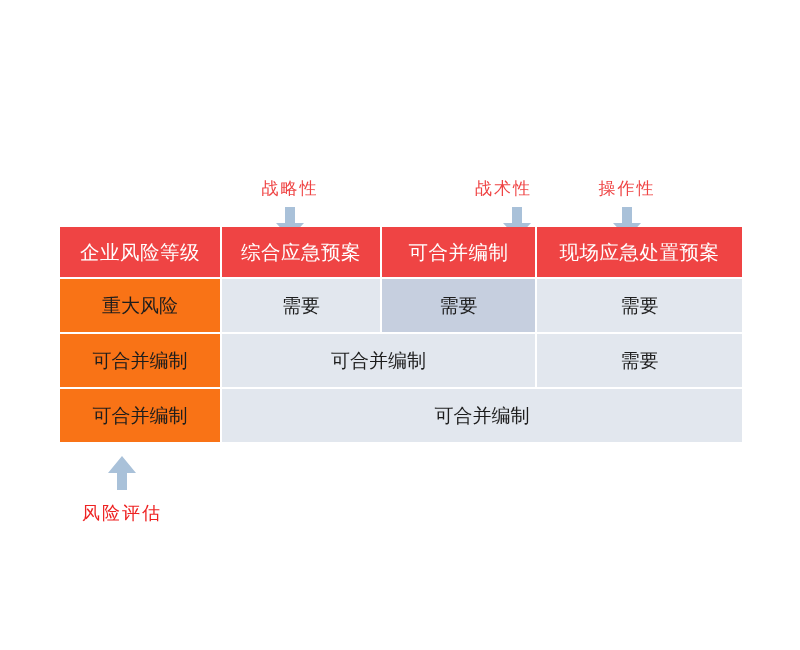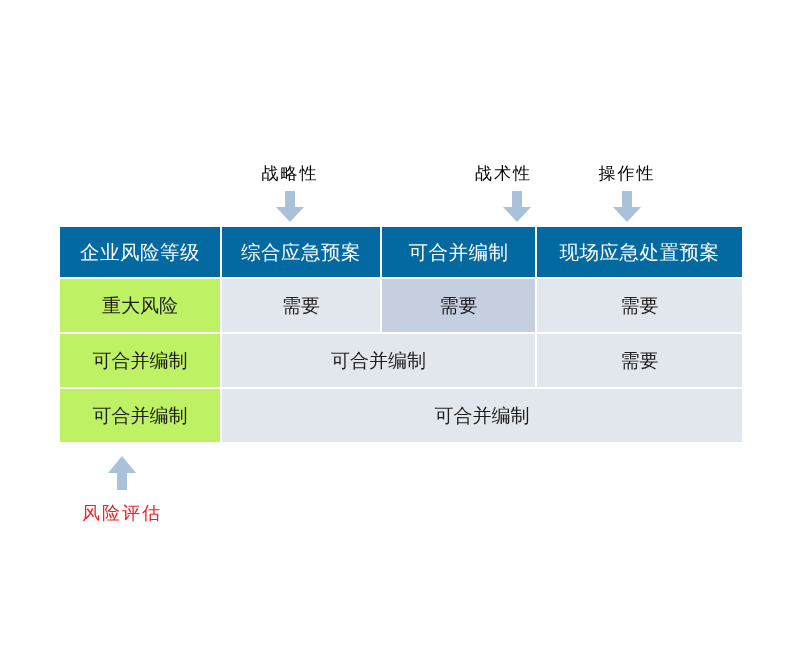--- a/index.html
+++ b/index.html
@@ -24,25 +24,26 @@
   }
 
   
   .top-annot {
     position: absolute;
     width: 150px;
     text-align: center;
   }
   .top-annot .annot-label {
     font-size: 17px;
-    color: #000000;
+    color: #ef4444;
     letter-spacing: 2px;
     line-height: 22px;
     white-space: nowrap;
-    font-family: Liberation Serif, serif;
+    font-family: Liberation Mono, monospace;
+    margin-top: 16px;
   }
   .arrow-down {
     width: 30px;
     height: 32px;
     margin: 6px auto 0 auto;
   }
   .arrow-up {
     width: 30px;
     height: 36px;
   }
@@ -60,28 +61,28 @@
   #risk-table td {
     padding: 0;
     height: 53px;
     text-align: center;
     vertical-align: middle;
     font-size: 19px;
     color: #1d1d1d;
     font-family: "DejaVu Sans", "Liberation Sans", sans-serif;
   }
   #risk-table thead td {
-    background: #0369a1;
+    background: #ef4444;
     color: #ffffff;
     height: 50px;
     font-size: 19.5px;
     letter-spacing: 0.5px;
   }
   td.col-head {
-    background: #bef264;
+    background: #f97316;
   }
   td.cell-light {
     background: #e2e7ee;
   }
   td.cell-dark {
     background: #c6cfdf;
   }
 
   
   #bottom-annot {

